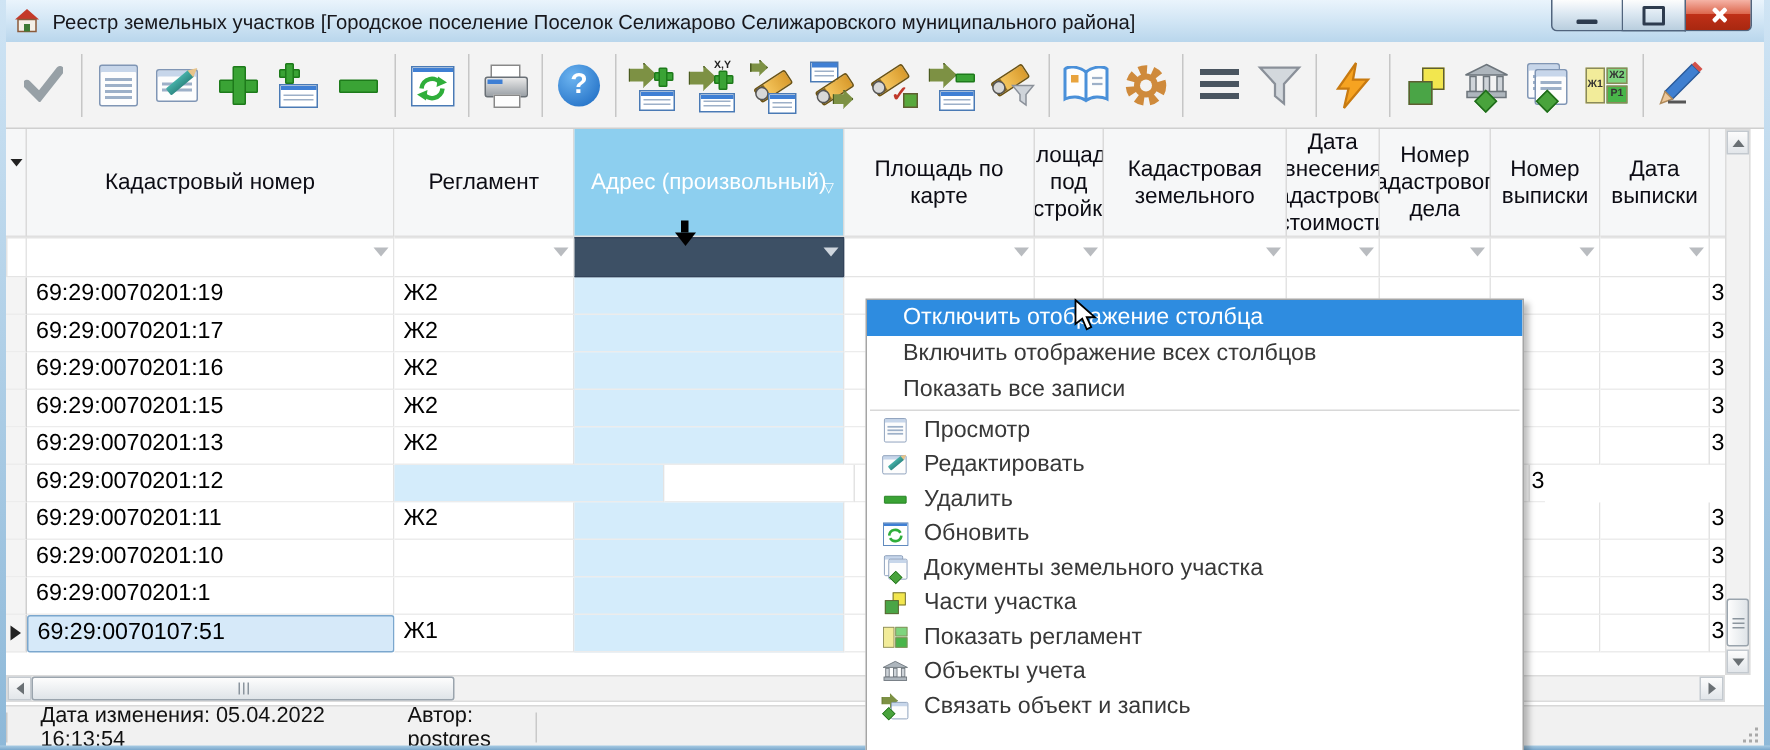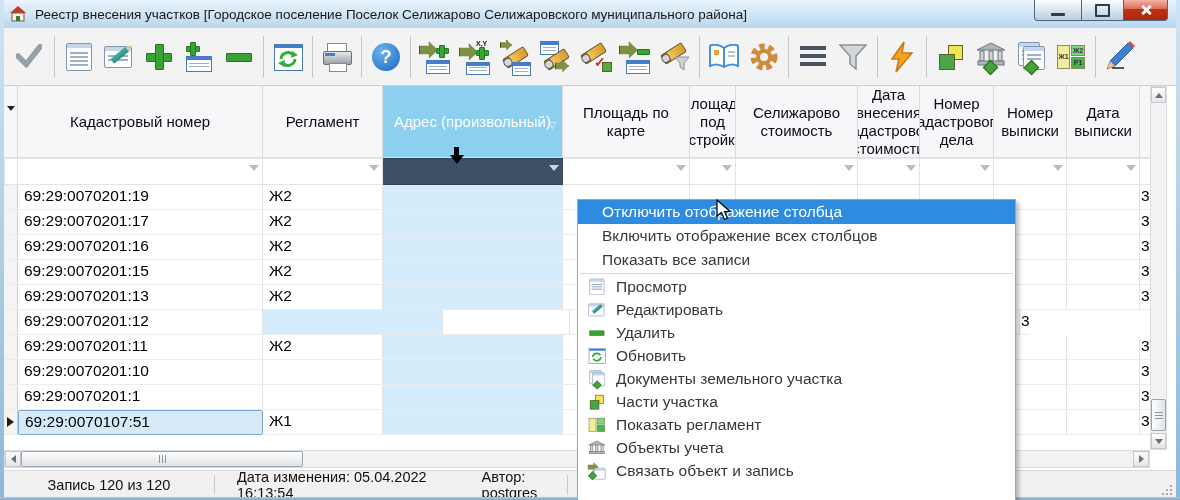--- a/index.html
+++ b/index.html
@@ -117,21 +117,21 @@
 <body>
 
 <div class="window">
 
   <div class="titlebar">
     <svg class="app-icon" viewBox="0 0 18 18">
       <polygon points="9,1 17,8 1,8" fill="#c43a2a"></polygon>
       <rect x="3" y="8" width="12" height="8" fill="#f4f0e8" stroke="#8a5a3a" stroke-width="1"></rect>
       <rect x="7" y="11" width="4" height="5" fill="#3c7a34"></rect>
     </svg>
-    <div class="title-text">Реестр внесения участков  [Городское поселение Поселок Селижарово Селижаровского муниципального района]</div>
+    <div class="title-text">Реестр земельных участков  [Городское поселение Поселок Селижарово Селижаровского муниципального района]</div>
     <div class="win-controls">
       <div class="wbtn min">
           <div class="glyph-min"></div>
         </div>
       <div class="wbtn max">
           <div class="glyph-max"></div>
         </div>
       <div class="wbtn close">
           <div class="glyph-x"></div>
         </div>
@@ -394,21 +394,21 @@
       <span>Адрес (произвольный)</span>
       <span class="sortmark">▽</span>
     </div>
     <div class="hcell w3">
         <span>Площадь по карте</span>
       </div>
     <div class="hcell w4">
         <span>Площадь под застройкой</span>
       </div>
     <div class="hcell w5">
-        <span>Селижарово стоимость</span>
+        <span>Кадастровая земельного</span>
       </div>
     <div class="hcell w6">
         <span>Дата внесения кадастровой стоимости</span>
       </div>
     <div class="hcell w7">
         <span>Номер кадастрового дела</span>
       </div>
     <div class="hcell w8">
         <span>Номер выписки</span>
       </div>
@@ -618,21 +618,20 @@
         <div class="grip-v"></div>
         <div class="grip-v"></div>
         <div class="grip-v"></div>
       </div>
     <div class="hbtn" style="right:0;">
         <div class="tri-right"></div>
       </div>
   </div>
 
   <div class="statusbar">
-    <div class="sseg1">Запись 120 из 120</div>
     <div class="sdiv"></div>
     <div class="sseg2">
       <span>Дата изменения: 05.04.2022 16:13:54</span>
       <span>Автор: postgres</span>
     </div>
     <div class="sdiv"></div>
     <div class="resize-grip">
       <i style="right:0;bottom:0;"></i>
         <i style="right:4px;bottom:0;"></i>
         <i style="right:8px;bottom:0;"></i>

